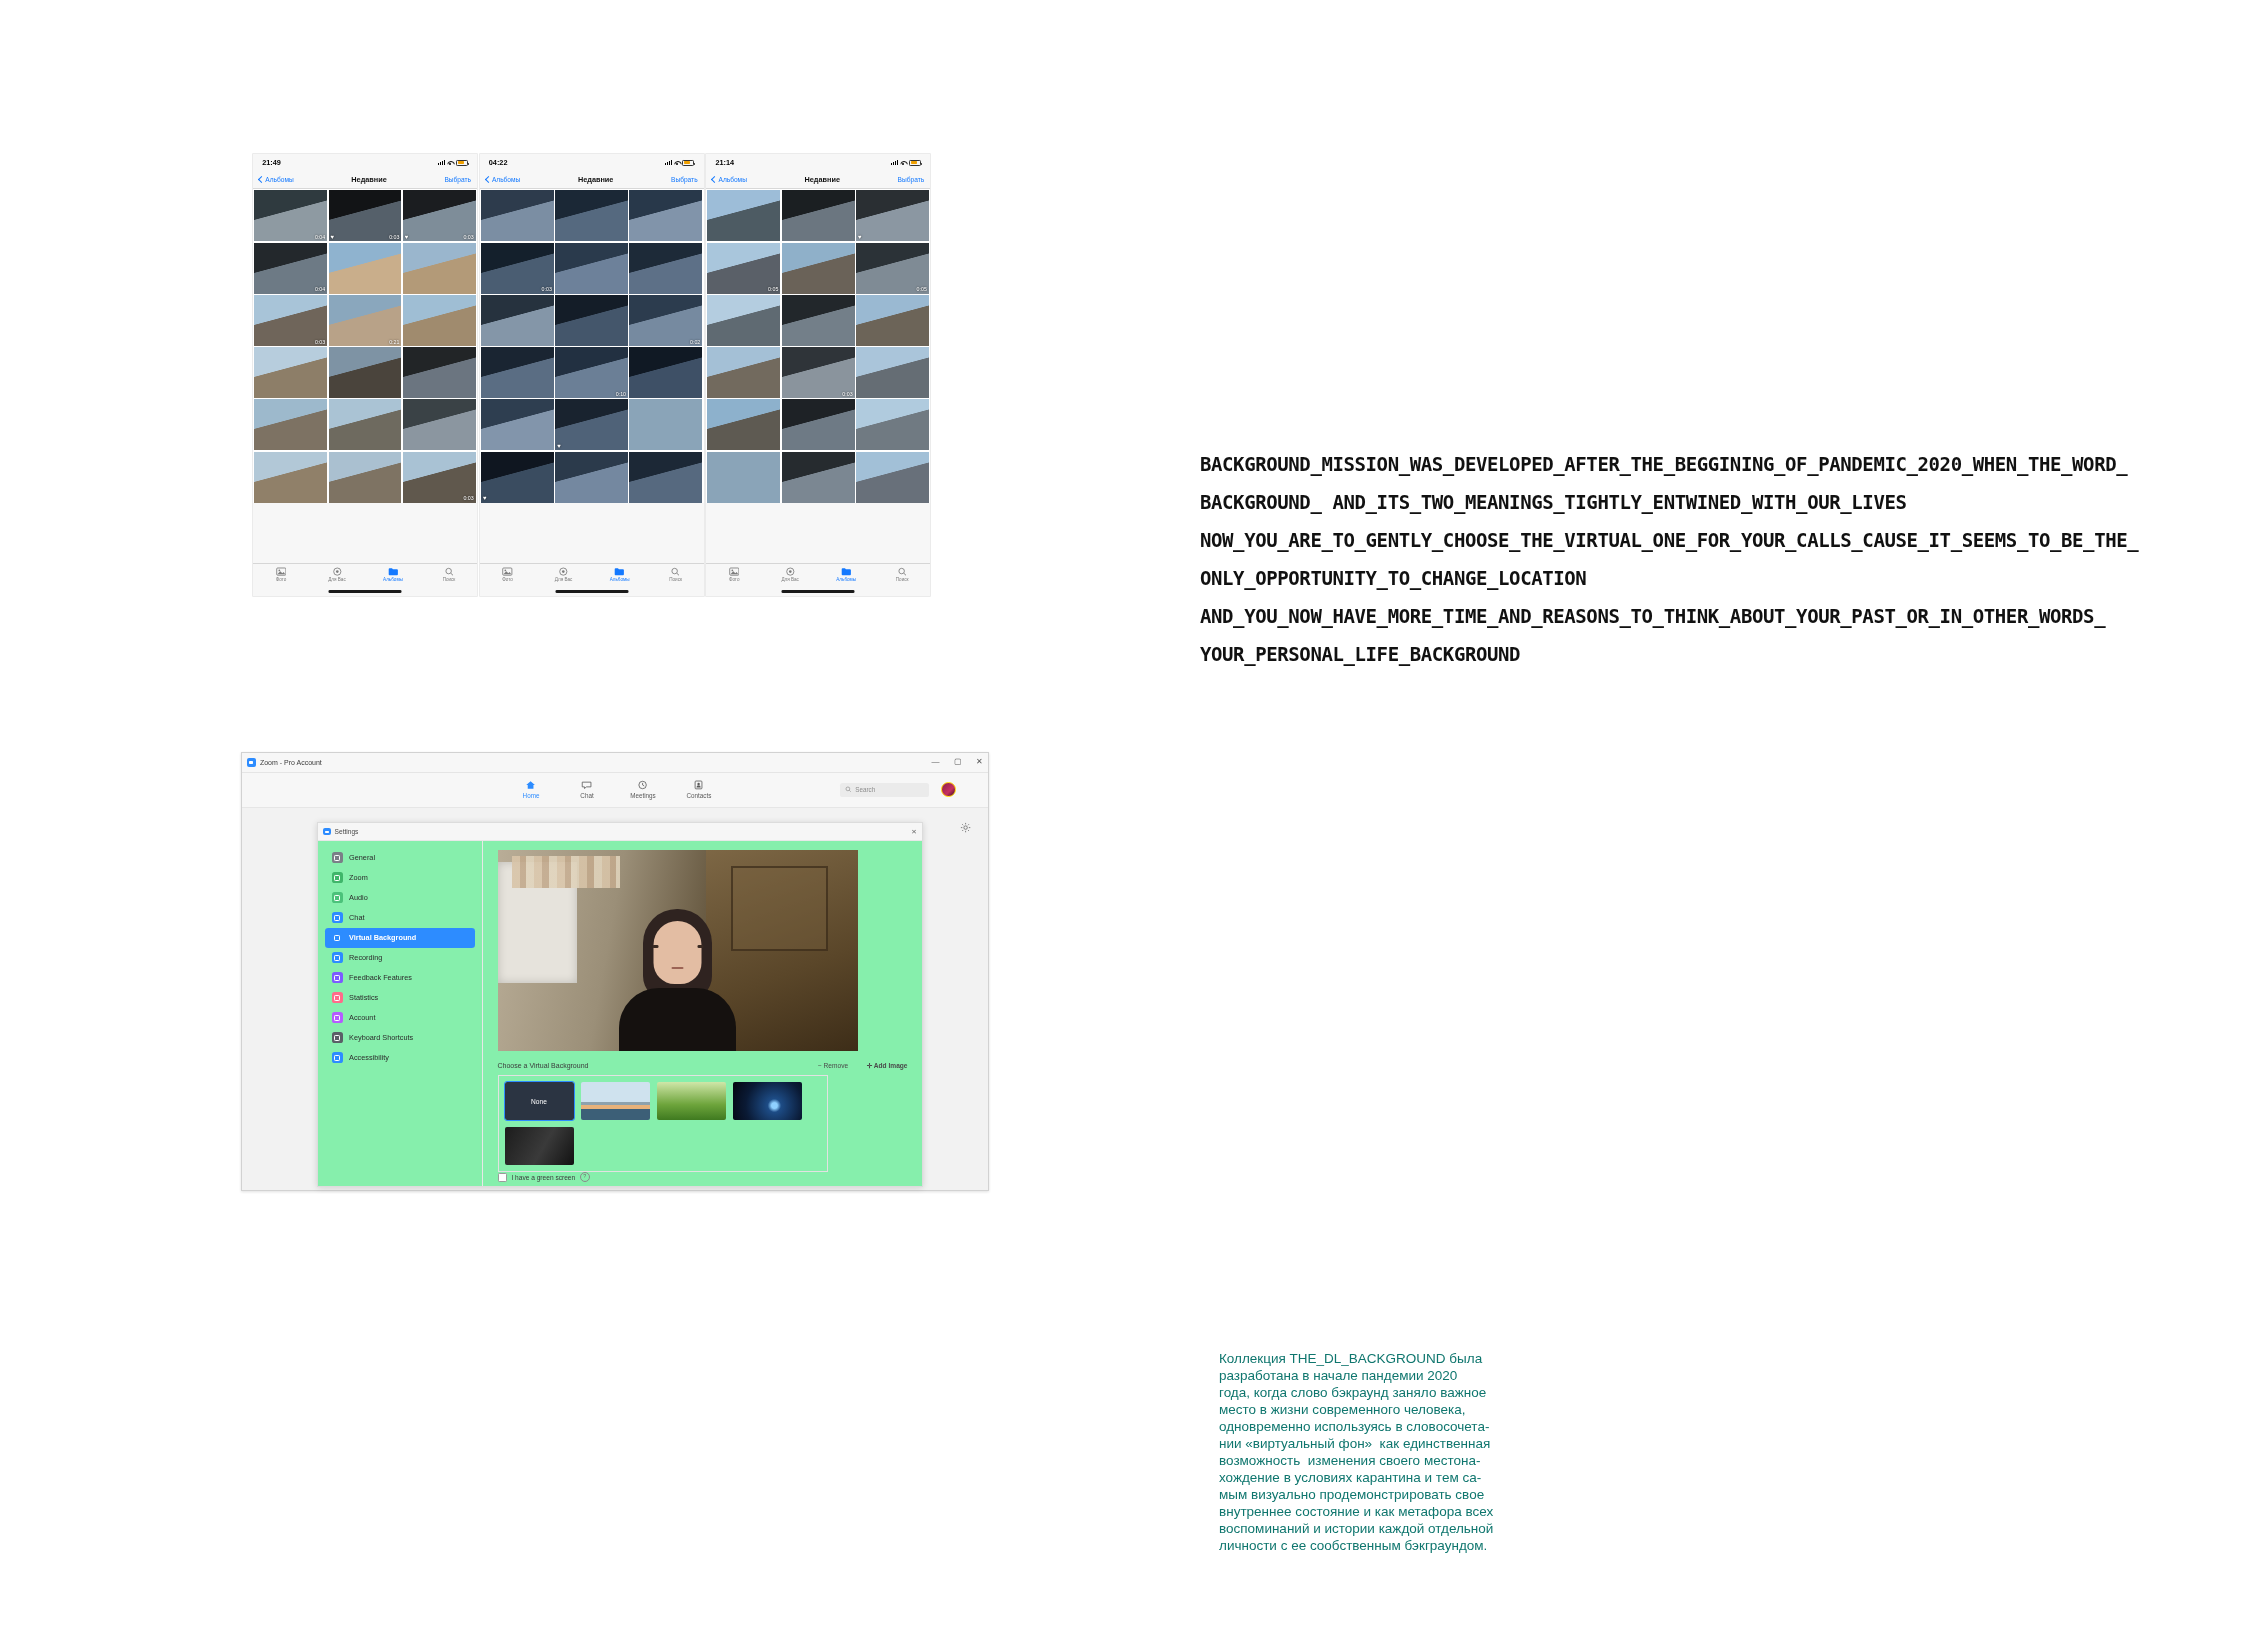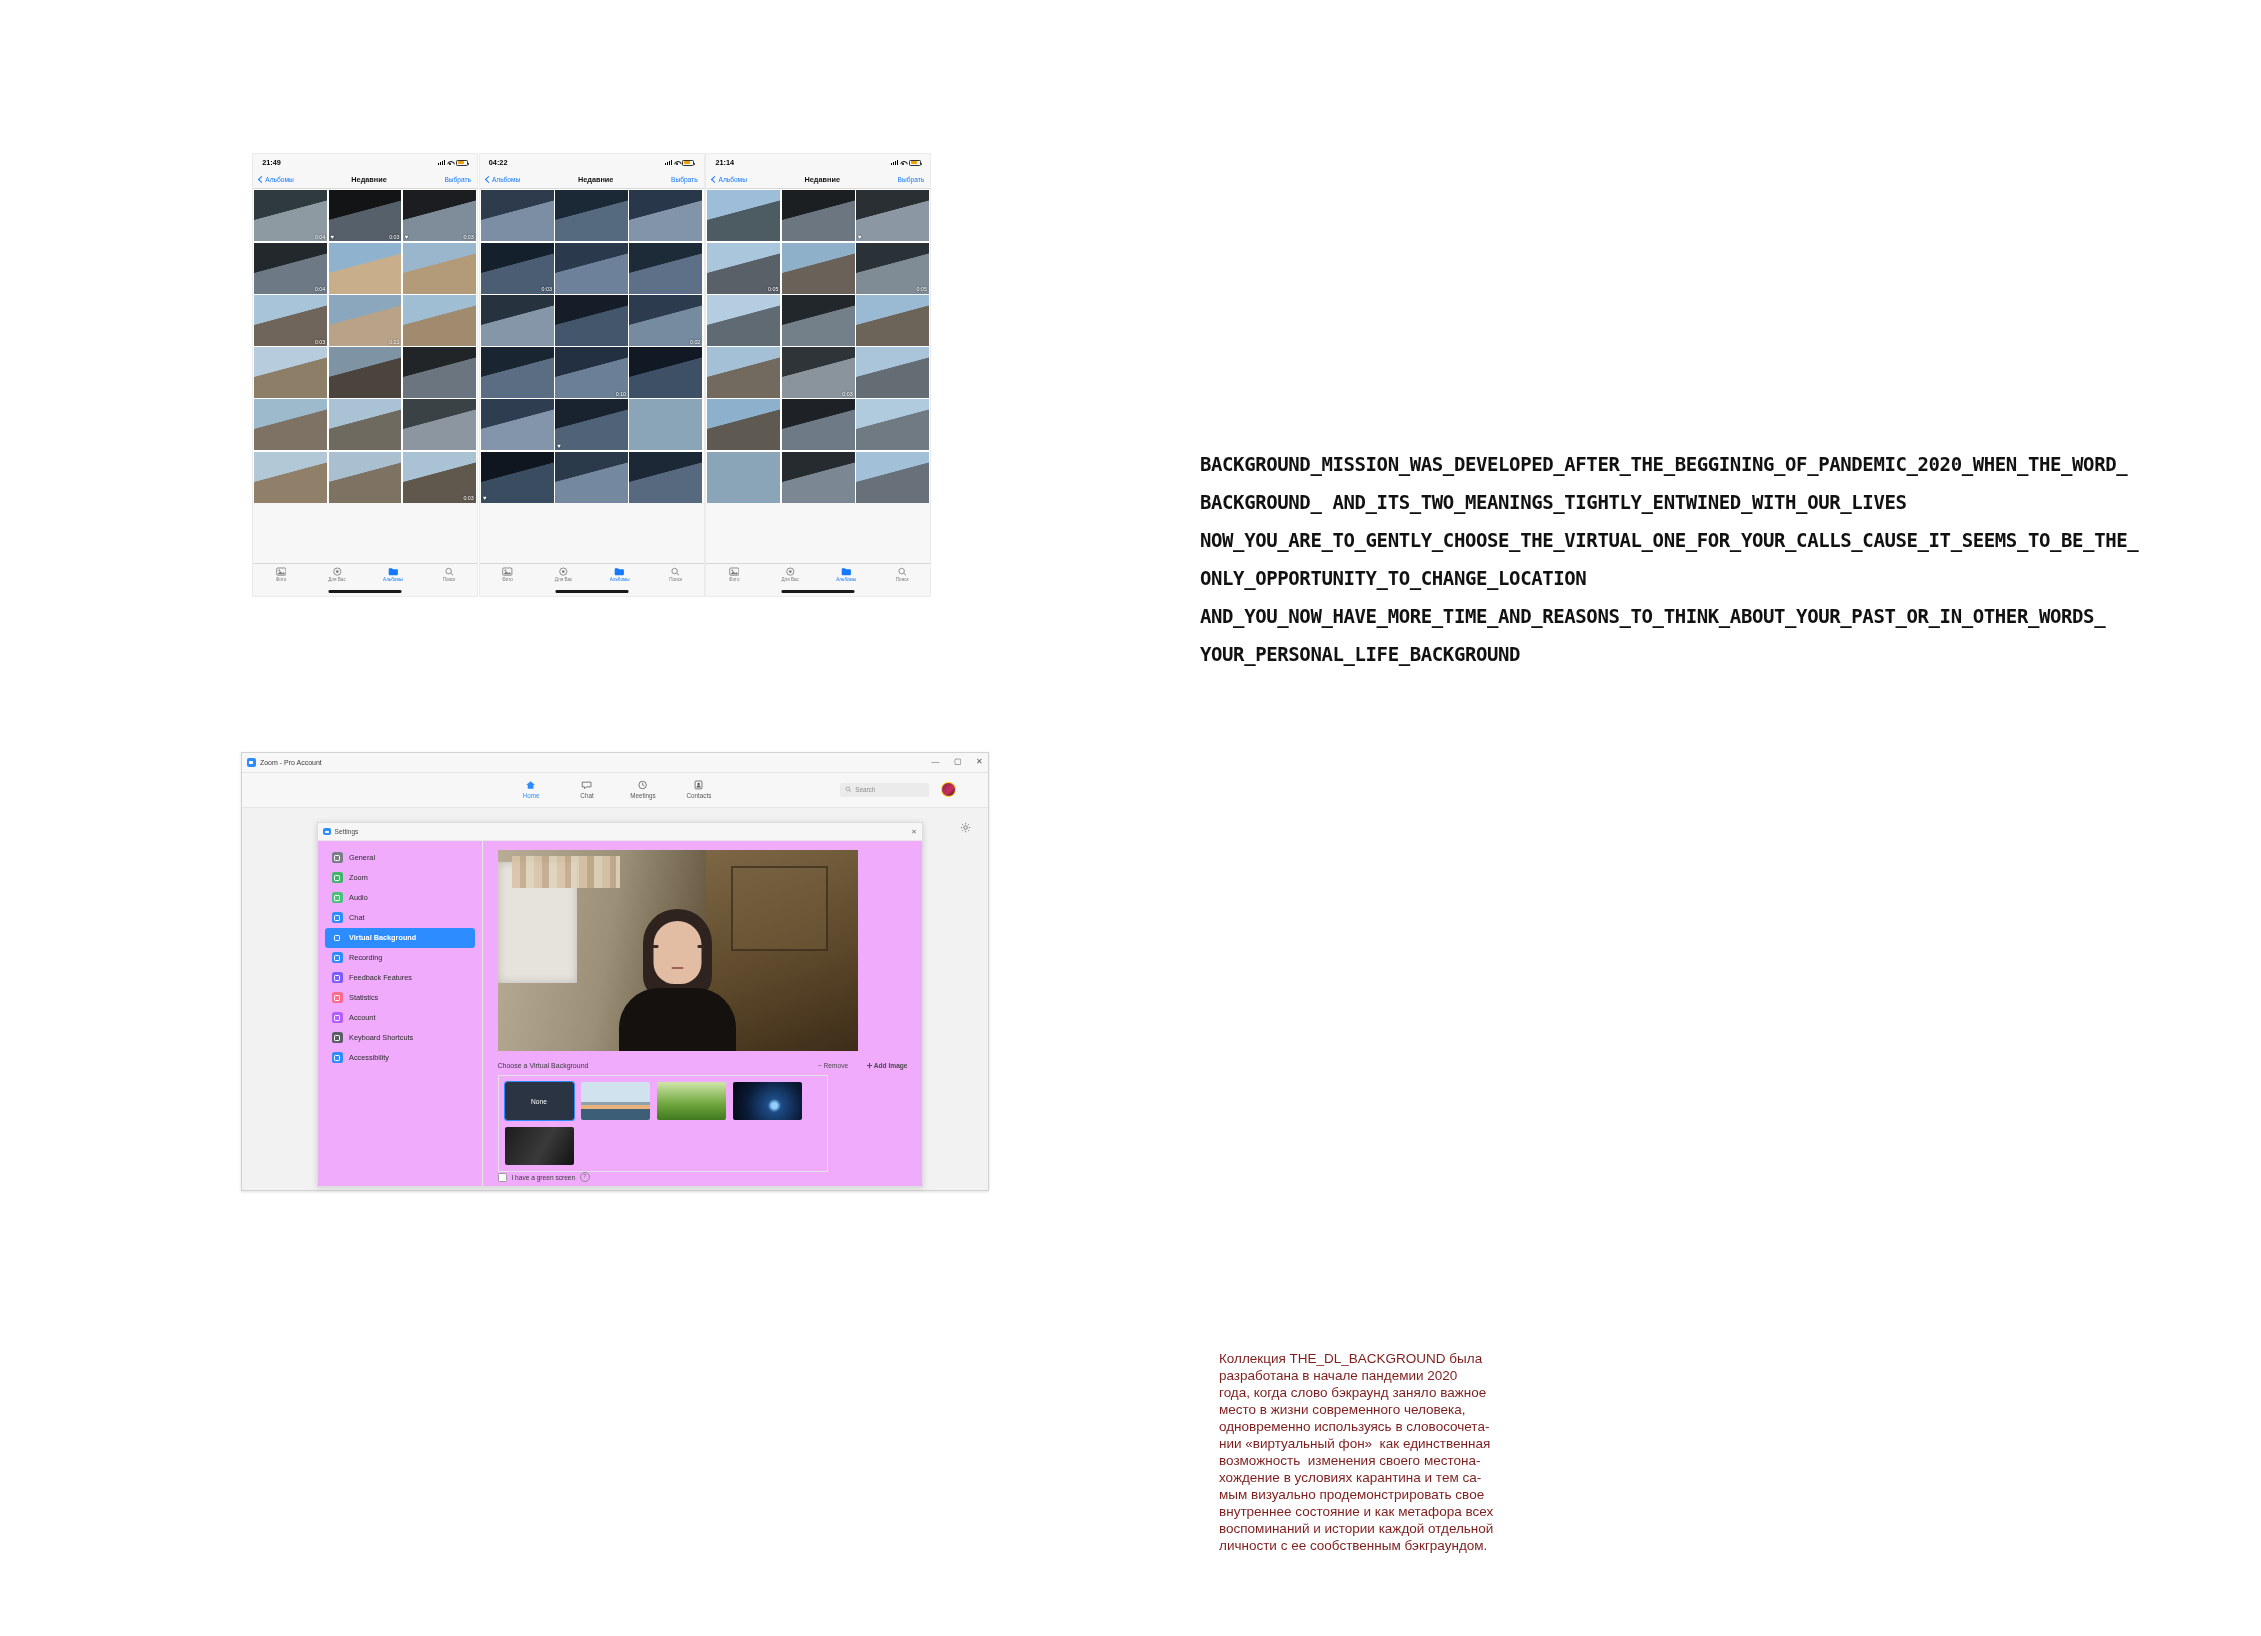--- a/index.html
+++ b/index.html
@@ -305,21 +305,21 @@
     font-size: 10.6px;
   }
 
   
   .settings {
     position: absolute;
     left: 75px;
     top: 69px;
     width: 604px;
     height: 363px;
-    background: #f0abfc;
+    background: #86efac;
     border: 0.7px solid #dcdcdc;
     box-shadow: 0 1.3px 6.6px rgba(0,0,0,.14);
     display: flex;
     flex-direction: column;
   }
   .settings-title {
     height: 17px;
     background: #f6f6f6;
     border-bottom: 0.7px solid #e8e8e8;
     display: flex;
@@ -520,21 +520,21 @@
   }
 
   
   .ru-text {
     position: absolute;
     left: 1219px;
     top: 1350px;
     width: 370px;
     font-size: 13.5px;
     line-height: 17px;
-    color: #7f1d1d;
+    color: #0f766e;
     white-space: pre-wrap;
   }
 </style>
 </head>
 <body>
 
 <div class="phones" id="phones">
     <div class="phone">
       <div class="status-bar">
         <span>21:49</span>

